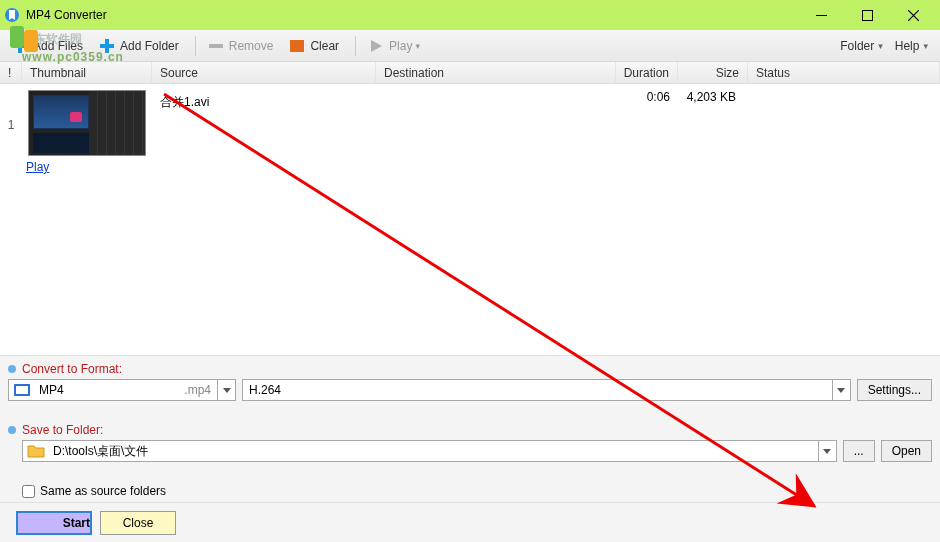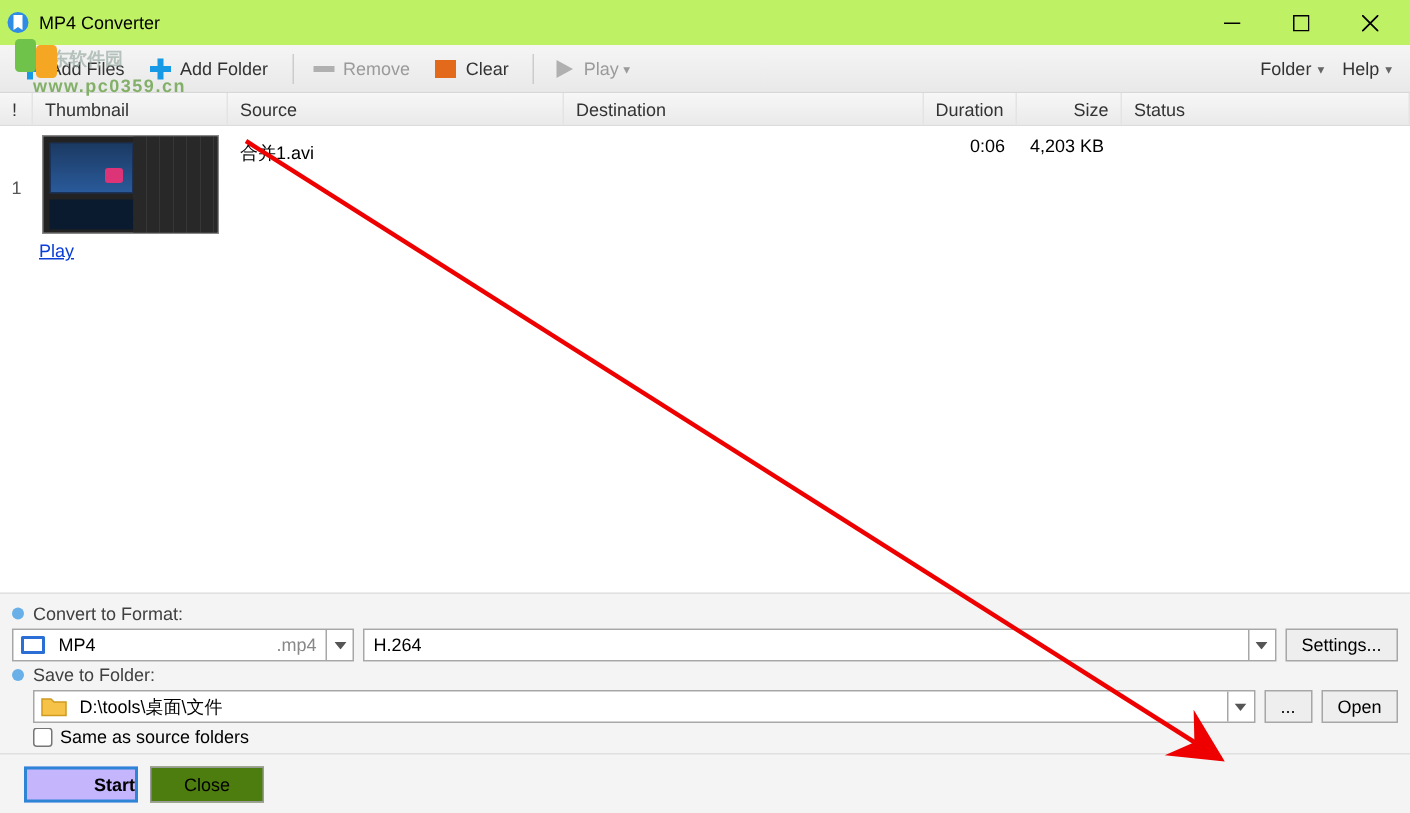--- a/index.html
+++ b/index.html
@@ -38,36 +38,36 @@
 .playlink { color: #0a3ed6; text-decoration: underline; margin-top: 4px; margin-left: 4px; align-self: flex-start; }
 .row .src { width: 224px; padding-left: 8px; padding-top: 4px; }
 .row .dest { width: 240px; }
 .row .dur { width: 62px; text-align: right; padding-right: 8px; }
 .row .size { width: 70px; text-align: right; padding-right: 12px; }
 .row .status { flex: 1; }
 
 .arrow { position: absolute; pointer-events: none; }
 
 .bottom { background: #f4f4f4; border-top: 1px solid #e0e0e0; padding: 6px 8px 4px; }
-.section-label { font-size: 12px; color: #404040; margin-bottom: 3px; display: flex; align-items: center; }
+.section-label { font-size: 12px; color: #b91c1c; margin-bottom: 3px; display: flex; align-items: center; }
 .bullet { width: 8px; height: 8px; border-radius: 50%; background: #69b0e8; margin-right: 6px; display: inline-block; }
-.controls-row { display: flex; gap: 6px; margin-bottom: 2px; }
+.controls-row { display: flex; gap: 6px; margin-bottom: 22px; }
 .combo { display: flex; align-items: center; background: #fff; border: 1px solid #a7a7a7; height: 22px; }
 .combo .ic { width: 18px; height: 18px; margin: 0 4px; display: inline-flex; }
 .combo .txt { flex: 1; padding: 0 4px; color: #000; }
 .combo .ext { color: #888; padding: 0 6px; text-align: right; }
 .combo .dd { width: 18px; height: 100%; border-left: 1px solid #a7a7a7; display: flex; align-items: center; justify-content: center; }
 .btn { height: 22px; min-width: 68px; padding: 0 10px; background: #eee; border: 1px solid #a7a7a7; display: flex; align-items: center; justify-content: center; cursor: default; }
 .btn.small { min-width: 32px; padding: 0 6px; }
 .chk { display: flex; align-items: center; margin-top: 2px; }
 .chk input { width: 13px; height: 13px; margin-right: 5px; }
 
 .footer { height: 40px; background: #f4f4f4; border-top: 1px solid #e0e0e0; display: flex; align-items: center; padding: 0 8px; }
 .footer .left { flex: 1; }
-.footer .btn2 { width: 76px; height: 24px; background: #4d7c0f; border: 1px solid #9a9a9a; margin-left: 8px; display: flex; align-items: center; justify-content: center; cursor: default; }
+.footer .btn2 { width: 76px; height: 24px; background: #fef9c3; border: 1px solid #9a9a9a; margin-left: 8px; display: flex; align-items: center; justify-content: center; cursor: default; }
 .footer .btn2.primary { border: 2px solid #2e85d6; background: #c4b5fd; font-weight: bold; justify-content: flex-end; }
 
 .watermark { position: absolute; left: 22px; top: 18px; font-size: 28px; font-weight: bold; color: rgba(140,160,150,0.6); z-index: 50; pointer-events:none; font-family: "Microsoft YaHei", sans-serif; }
 .watermark .sub { display:block; font-size: 12px; color: rgba(120,170,90,0.9); letter-spacing: 1px; }
 .watermark .ico { position:absolute; left:-14px; top:4px; width:34px; height:34px; }
 </style>
 </head>
 <body>
 
 <div class="titlebar">

